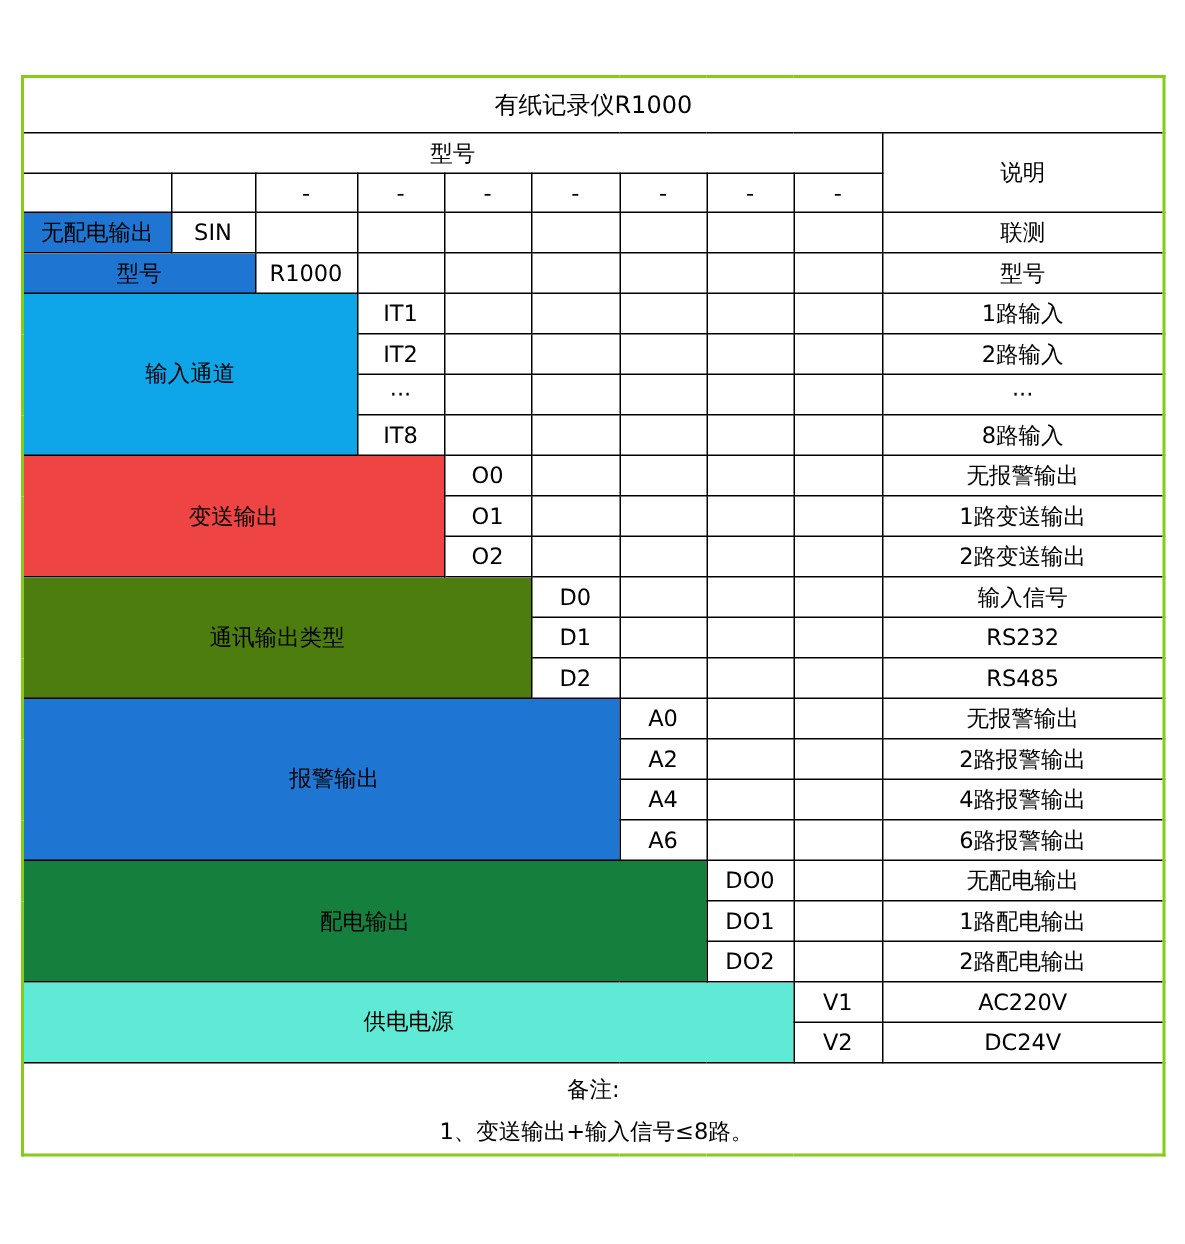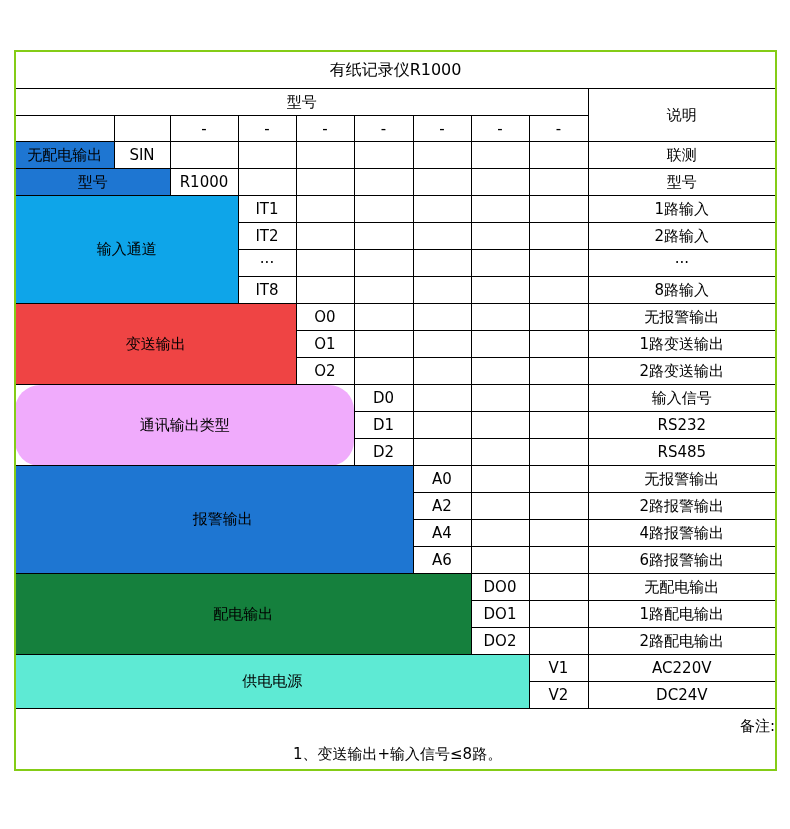--- a/index.html
+++ b/index.html
@@ -39,21 +39,21 @@
     background: #1E76D2;
     color: #ffffff;
   }
   td.notes-cell {
     height: 60px;
     text-align: left;
     vertical-align: top;
     padding: 6px 6px 4px 6px;
     white-space: normal;
   }
-  .note-heading { margin: 2px 0 0 0; text-align: right; }
+  .note-heading { margin: 2px 0 0 0; }
   .note-line    { margin: 9px 0 0 4px; }
 </style>
 </head>
 <body>
 
 <div class="page">
   <table class="spec">
     <colgroup>
       <col style="width:99px">
         <col style="width:56px">
@@ -172,21 +172,21 @@
     <tr class="data-row">
       <td>O2</td>
       <td></td>
       <td></td>
       <td></td>
       <td></td>
       <td>2路变送输出</td>
     </tr>
 
     <tr class="data-row">
-      <td class="blue" colspan="5" rowspan="3" style="background: #f0abfc; border-radius: 25px;">通讯输出类型</td>
+      <td class="blue" colspan="5" rowspan="3" style="background: #4d7c0f;">通讯输出类型</td>
       <td>D0</td>
       <td></td>
       <td></td>
       <td></td>
       <td>输入信号</td>
     </tr>
     <tr class="data-row">
       <td>D1</td>
       <td></td>
       <td></td>

